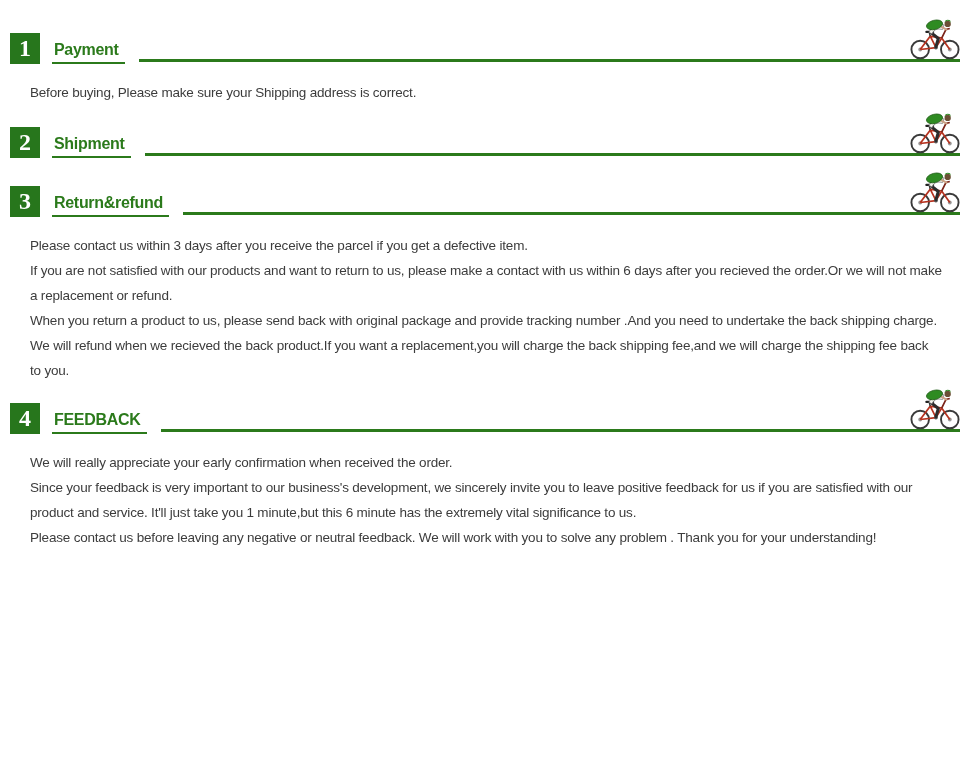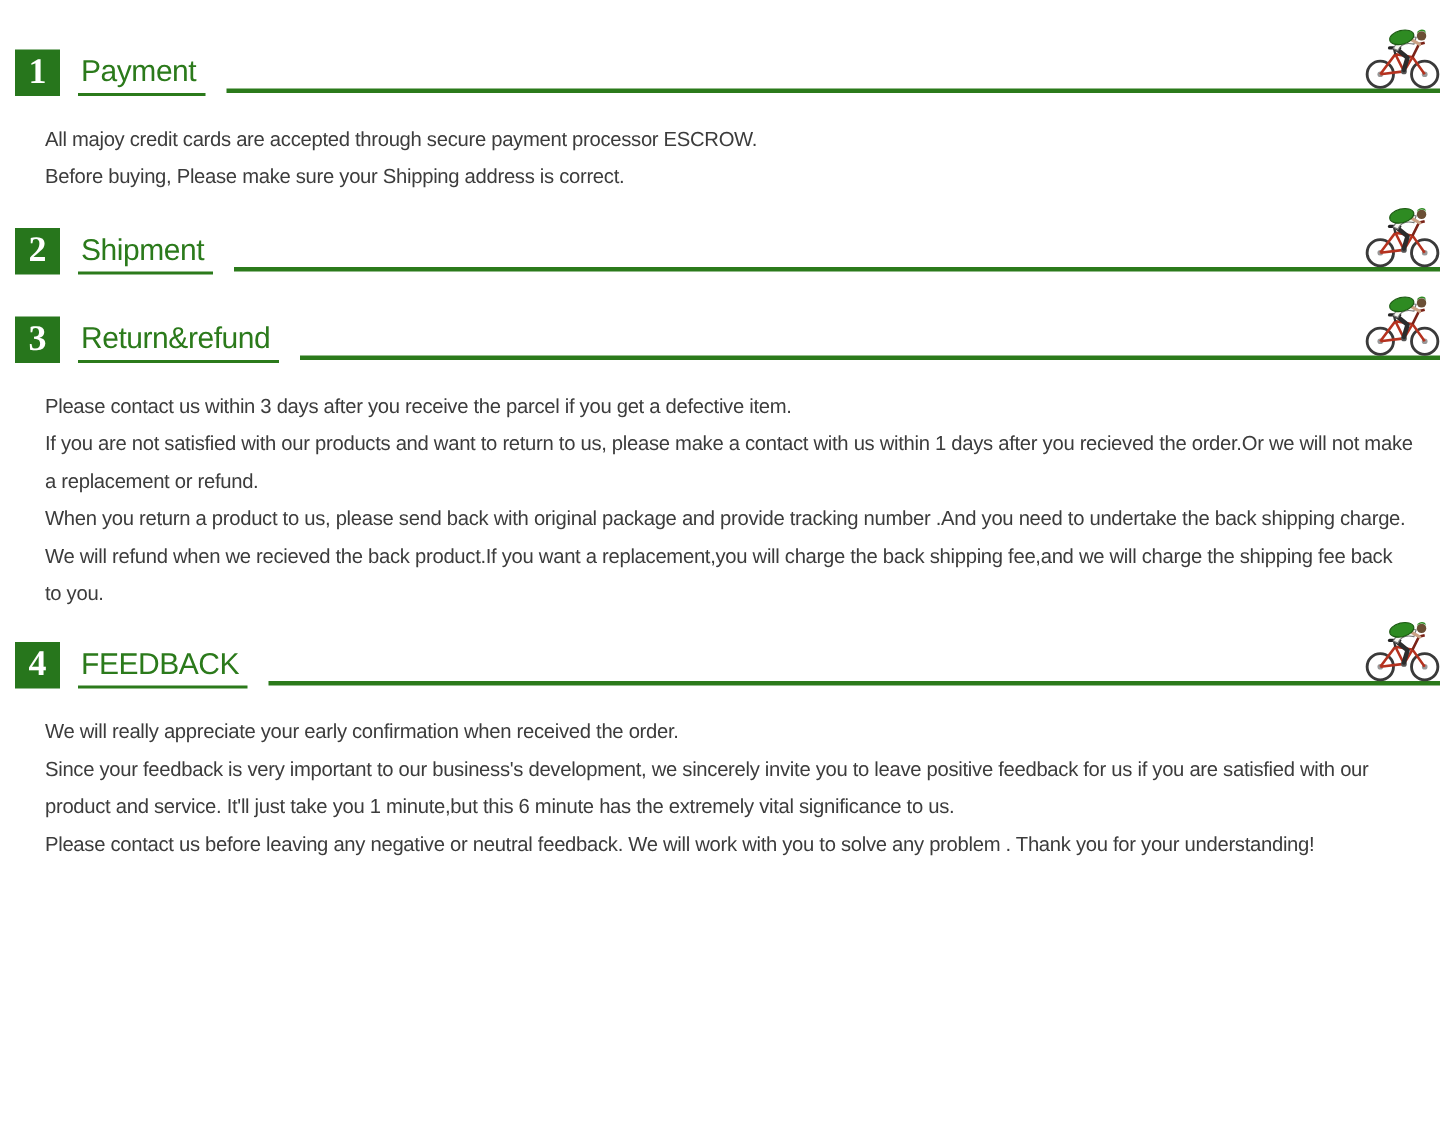--- a/index.html
+++ b/index.html
@@ -38,22 +38,22 @@
     color: #ffffff;
     font-weight: bold;
     font-size: 24px;
     line-height: 31px;
     text-align: center;
     flex: 0 0 auto;
     font-family: "Liberation Serif", serif;
   }
   .sec-title {
     color: var(--green);
-    font-size: 20px;
-    font-weight: normal;
+    font-size: 16px;
+    font-weight: bold;
     letter-spacing: -0.3px;
     line-height: 1;
     margin-left: 12px;
     padding: 0 6px 4px 2px;
     border-bottom: 2px solid var(--green);
     white-space: nowrap;
   }
   .sec-rule {
     flex: 1 1 auto;
     height: 3px;
@@ -108,21 +108,20 @@
   <section class="sec sec-1">
     <div class="sec-header">
       <div class="badge">1</div>
       <h2 class="sec-title">Payment</h2>
       <div class="sec-rule"></div>
       <svg class="cyclist" viewBox="0 0 56 44" width="54" height="42">
           <use href="#cyclist-shape"></use>
         </svg>
     </div>
     <div class="sec-body">
-      <p>All majoy credit cards are accepted through secure payment processor ESCROW.</p>
       <p>Before buying, Please make sure your Shipping address is correct.</p>
     </div>
   </section>
 
   <section class="sec sec-2">
     <div class="sec-header">
       <div class="badge">2</div>
       <h2 class="sec-title">Shipment</h2>
       <div class="sec-rule"></div>
       <svg class="cyclist" viewBox="0 0 56 44" width="54" height="42">
@@ -135,21 +134,21 @@
     <div class="sec-header">
       <div class="badge">3</div>
       <h2 class="sec-title">Return&amp;refund</h2>
       <div class="sec-rule"></div>
       <svg class="cyclist" viewBox="0 0 56 44" width="54" height="42">
           <use href="#cyclist-shape"></use>
         </svg>
     </div>
     <div class="sec-body">
       <p>Please contact us within 3 days after you receive the parcel if you get a defective item.</p>
-      <p>If you are not satisfied with our products and want to return to us, please make a contact with us within 1 days after you recieved the order.Or we will not make a replacement or refund.</p>
+      <p>If you are not satisfied with our products and want to return to us, please make a contact with us within 6 days after you recieved the order.Or we will not make a replacement or refund.</p>
       <p>When you return a product to us, please send back with original package and provide tracking number .And you need to undertake the back shipping charge.</p>
       <p>We will refund when we recieved the back product.If you want a replacement,you will charge the back shipping fee,and we will charge the shipping fee back to you.</p>
     </div>
   </section>
 
   <section class="sec sec-4">
     <div class="sec-header">
       <div class="badge">4</div>
       <h2 class="sec-title">FEEDBACK</h2>
       <div class="sec-rule"></div>

